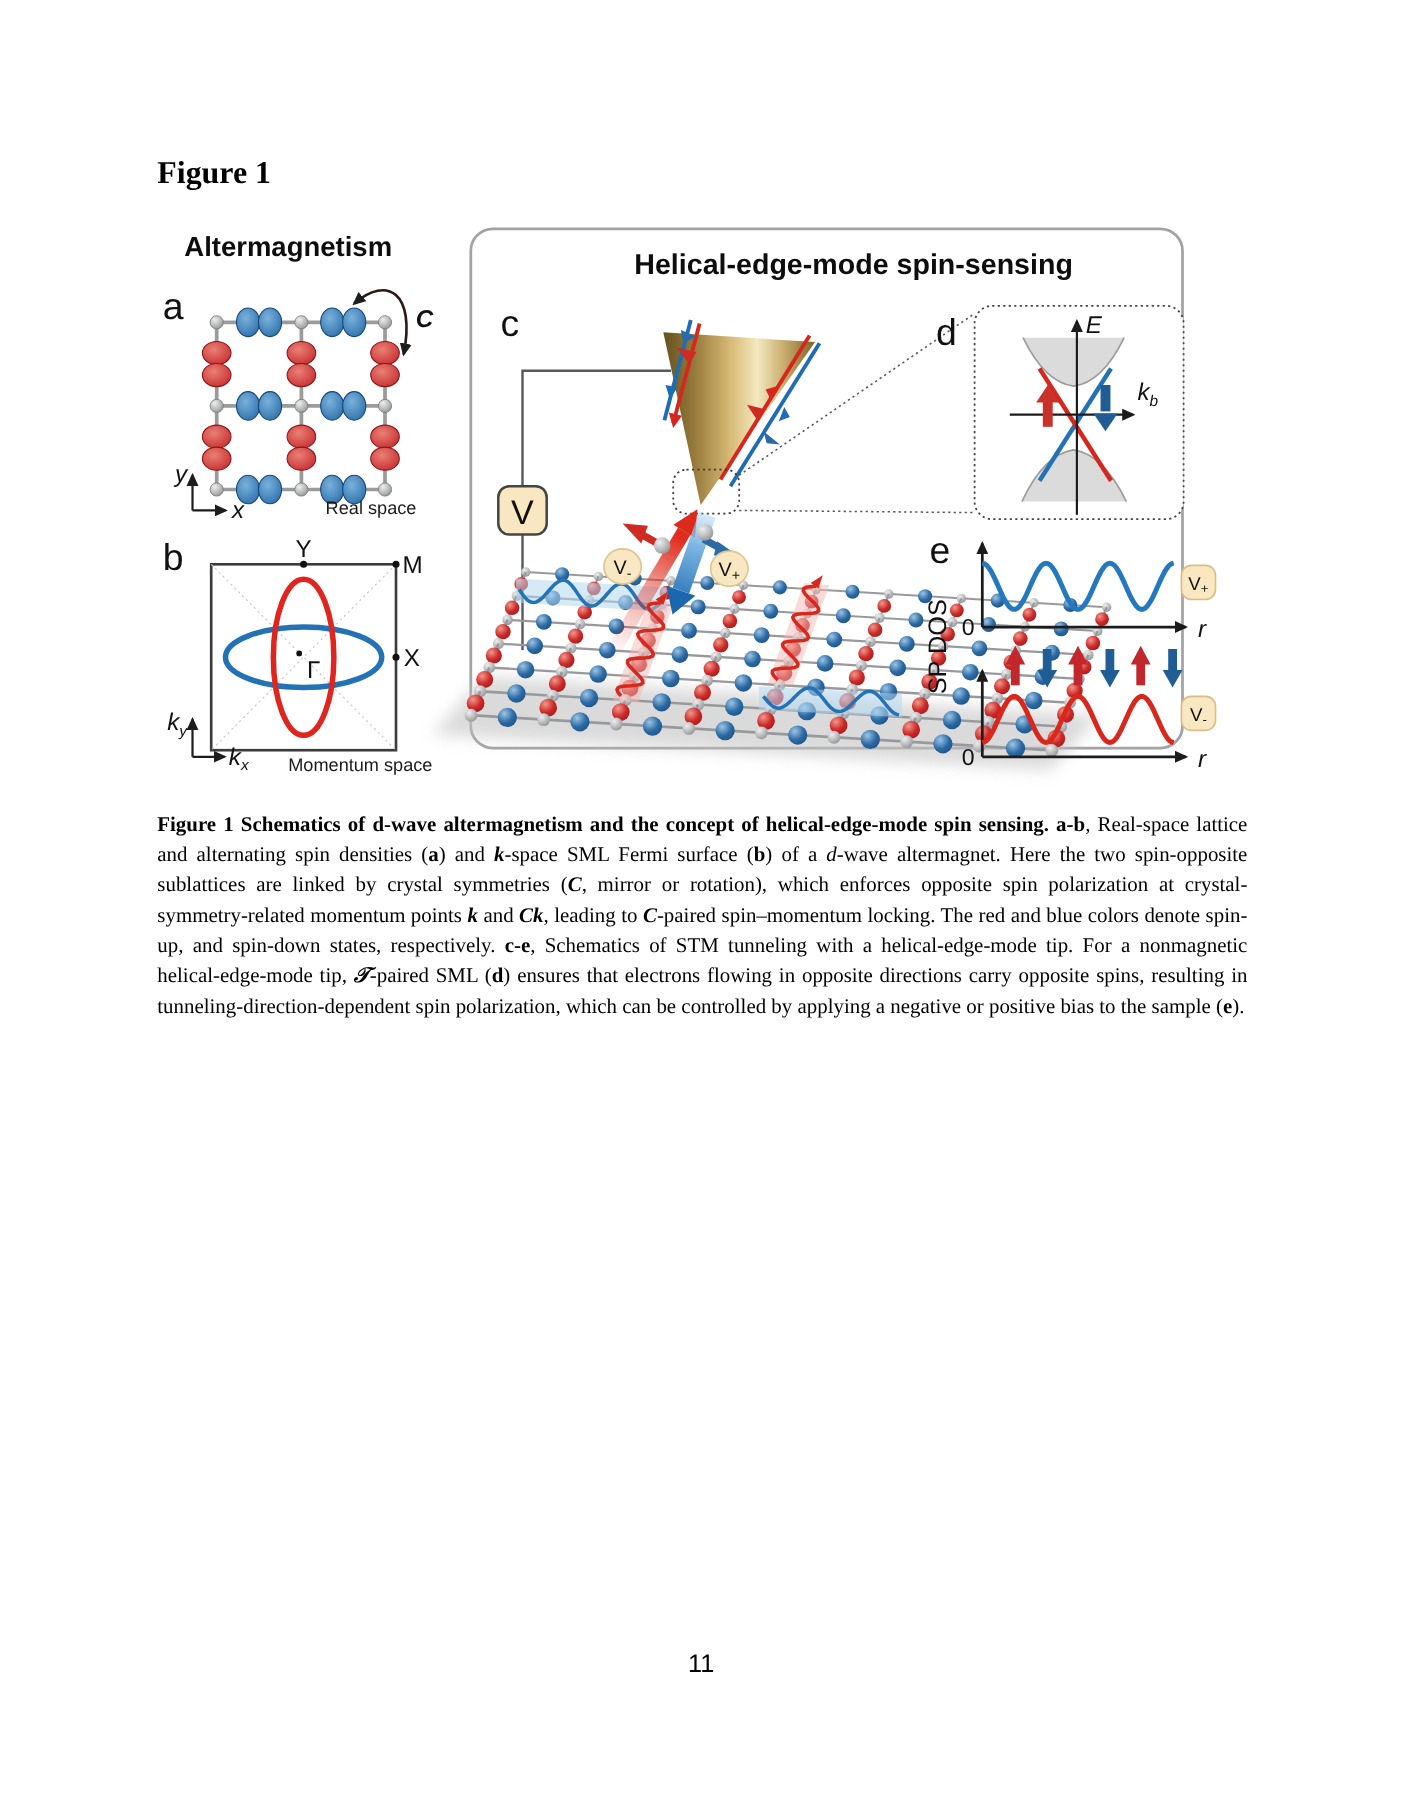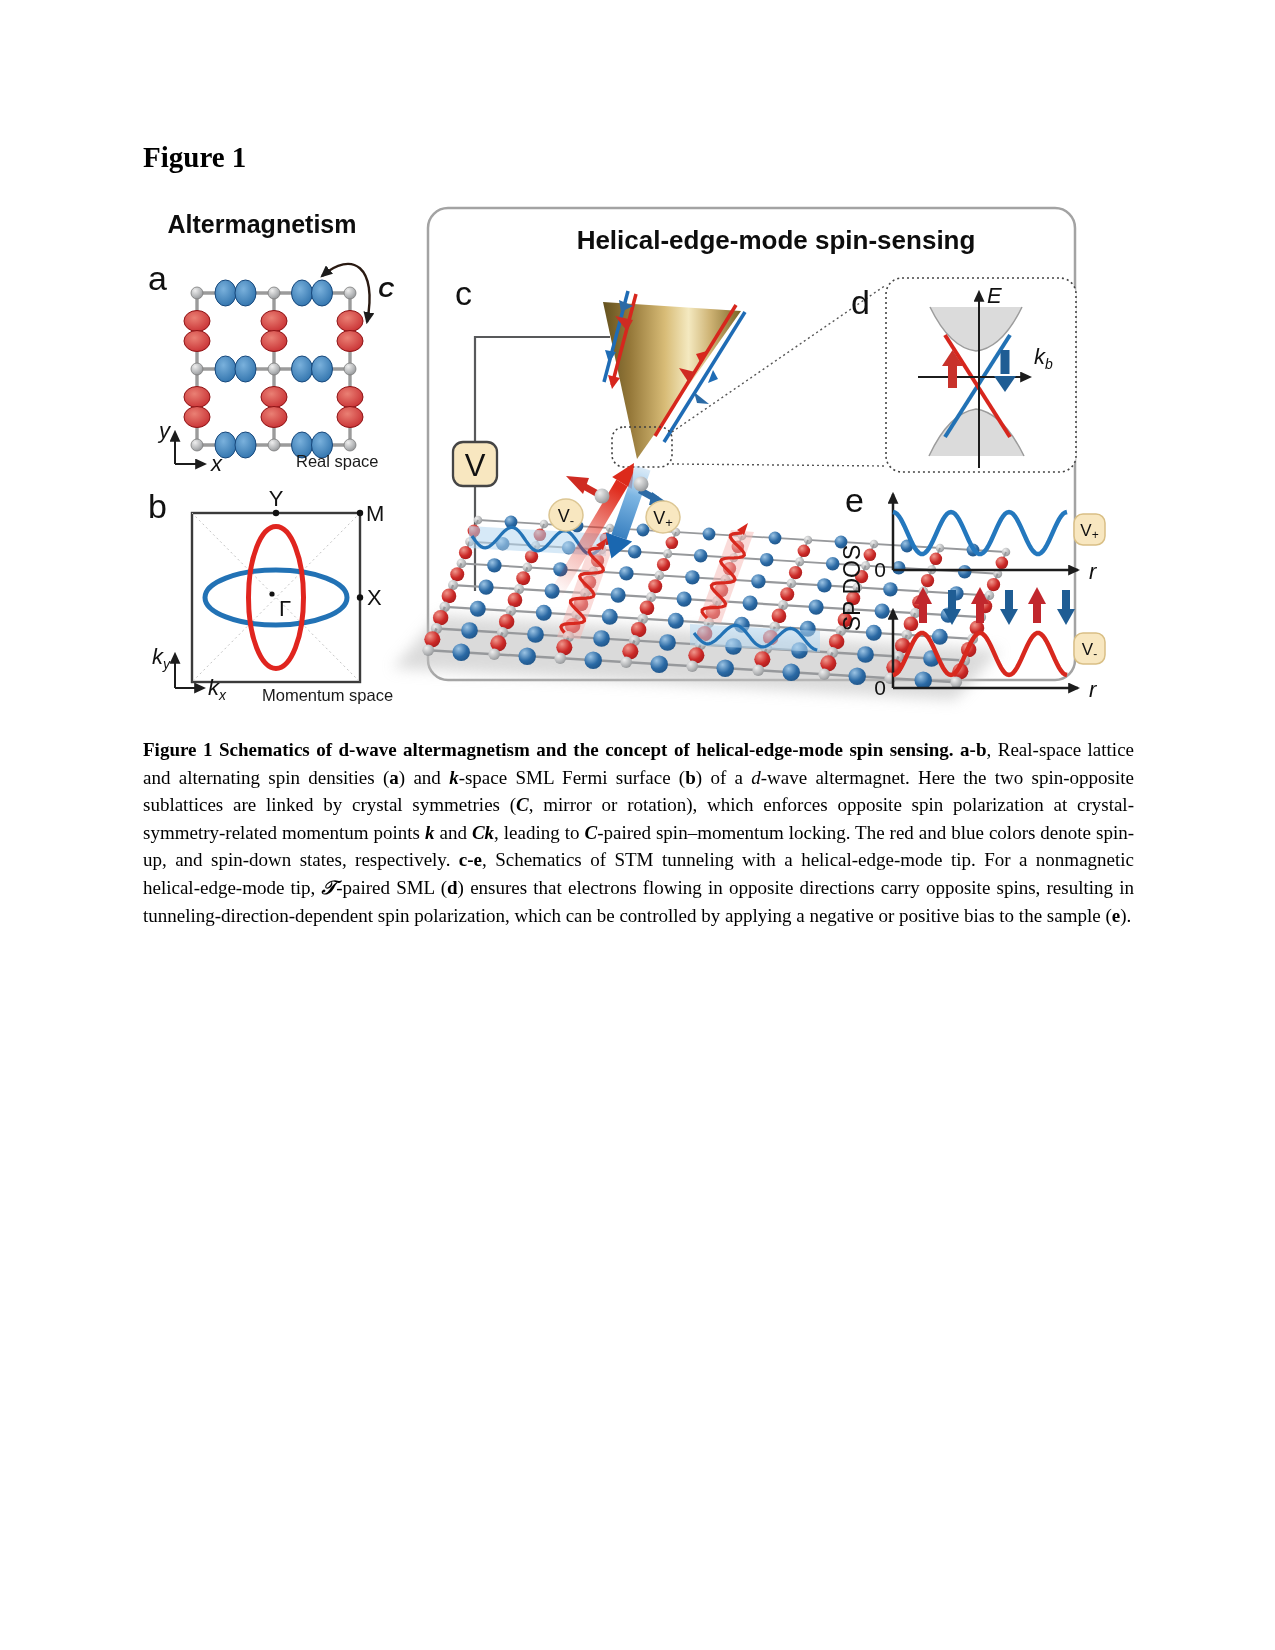--- a/index.html
+++ b/index.html
@@ -519,13 +519,14 @@
         <text x="886" y="695" text-anchor="end" font-size="21" fill="#111">0</text>
         <text class="t-lbl t-it" x="1089" y="697">r</text>
         <rect x="1074" y="633" width="31" height="31" rx="9" fill="#f8e7c0" stroke="#d9bf85" stroke-width="1.5"></rect>
         <text x="1089.5" y="655" text-anchor="middle" font-size="17" fill="#111"><tspan>V</tspan><tspan font-size="12" dy="3">-</tspan></text>
       </g>
     </g>
   </svg>
 
   <div id="caption"><span style="font-weight: bold;">Figure 1 Schematics of d-wave altermagnetism and the concept of helical-edge-mode spin sensing. a-b</span><span>, Real-space lattice and alternating spin densities (</span><span style="font-weight: bold;">a</span><span>) and </span><span style="font-weight: bold; font-style: italic;">k</span><span>-space SML Fermi surface (</span><span style="font-weight: bold;">b</span><span>) of a </span><span style="font-style: italic;">d</span><span>-wave altermagnet. Here the two spin-opposite sublattices are linked by crystal symmetries (</span><span style="font-weight: bold; font-style: italic;">C</span><span>, mirror or rotation), which enforces opposite spin polarization at crystal-symmetry-related momentum points </span><span style="font-weight: bold; font-style: italic;">k</span><span> and </span><span style="font-weight: bold; font-style: italic;">Ck</span><span>, leading to </span><span style="font-weight: bold; font-style: italic;">C</span><span>-paired spin–momentum locking. The red and blue colors denote spin-up, and spin-down states, respectively. </span><span style="font-weight: bold;">c-e</span><span>, Schematics of STM tunneling with a helical-edge-mode tip. For a nonmagnetic helical-edge-mode tip, </span><span style="font-weight: bold; font-style: italic;">𝒯</span><span>-paired SML (</span><span style="font-weight: bold;">d</span><span>) ensures that electrons flowing in opposite directions carry opposite spins, resulting in tunneling-direction-dependent spin polarization, which can be controlled by applying a negative or positive bias to the sample (</span><span style="font-weight: bold;">e</span><span>).</span></div>
 
+  <div id="page-num">11</div>
 </div>
 
 </body></html>

